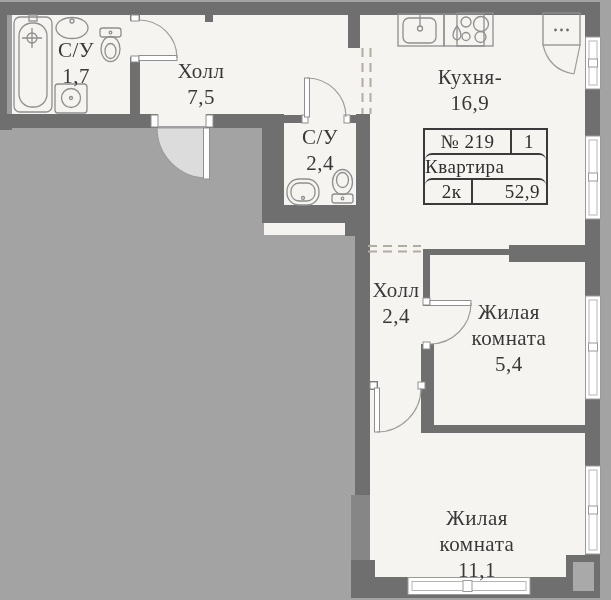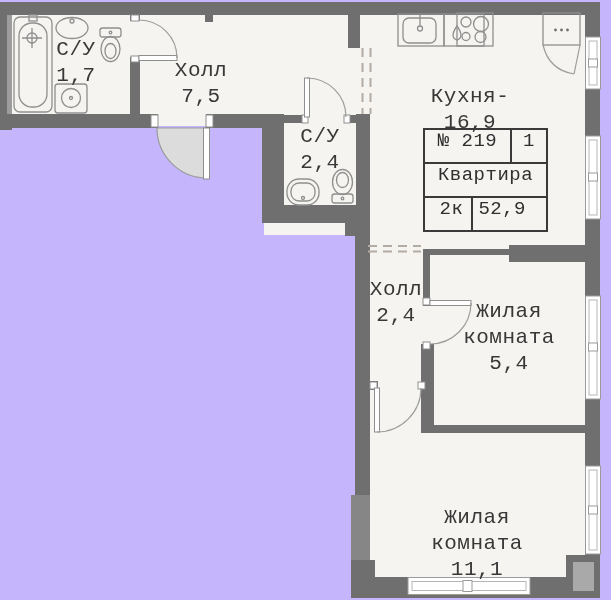--- a/index.html
+++ b/index.html
@@ -1,37 +1,37 @@
 <!DOCTYPE html>
 <html><head>
 <meta charset="utf-8">
 <style>
   html,body{margin:0;padding:0;background:#ffffff;}
   #plan{
-    position:relative;width:611px;height:600px;background:#c4b5fd;overflow:hidden;
-    font-family:Liberation Mono, monospace;color:#3c3c3c;
+    position:relative;width:611px;height:600px;background:#a3a3a3;overflow:hidden;
+    font-family:Liberation Serif, serif;color:#3c3c3c;
   }
   #plan svg{position:absolute;left:0;top:0;}
   .room-label{
     position:absolute;transform:translate(-50%,-50%);
     text-align:center;font-size:21px;font-weight:300;letter-spacing:0.5px;
     line-height:26px;color:#383838;white-space:nowrap;z-index:5;
   }
   .info-table{
     position:absolute;left:423px;top:128px;width:121px;z-index:6;
     border:2px solid #3a3a3a;font-size:19px;color:#2f2f2f;letter-spacing:0.5px;
     background:transparent;font-weight:300;
   }
-  .info-table .row{display:flex;height:32px;line-height:23px;}
+  .info-table .row{display:flex;height:23px;line-height:23px;border-radius:7px;}
   .info-table .row + .row{border-top:2px solid #3a3a3a;}
   .cell-number{flex:1;text-align:center;}
   .cell-section{width:34px;text-align:center;border-left:2px solid #3a3a3a;}
-  .cell-type{flex:1;text-align:center;}
+  .cell-type{flex:1;}
   .cell-rooms{width:39px;text-align:center;border-right:2px solid #3a3a3a;padding-left:7px;}
-  .cell-area{flex:1;text-align:right;padding-right:20px;}
+  .cell-area{flex:1;text-align:right;padding-right:6px;}
 </style>
 </head>
 <body>
 
 <div id="plan">
 
 <svg width="611" height="600" viewBox="0 0 611 600">
 
   <path d="M8,8 H597 V594 H356 V235 H264 V126 H8 Z" fill="#f5f4f1"></path>
 
@@ -208,21 +208,21 @@
   <div class="room-label" style="left:201px;top:84px;">
     <div>Холл</div>
     <div>7,5</div>
   </div>
 
   <div class="room-label" style="left:320px;top:150px;">
     <div>С/У</div>
     <div>2,4</div>
   </div>
 
-  <div class="room-label" style="left:470px;top:90px;margin-top:20px;">
+  <div class="room-label" style="left:470px;top:90px;">
     <div>Кухня-</div>
     <div>16,9</div>
   </div>
 
   <div class="room-label" style="left:396px;top:303px;">
     <div>Холл</div>
     <div>2,4</div>
   </div>
 
   <div class="room-label" style="left:509px;top:338px;">

